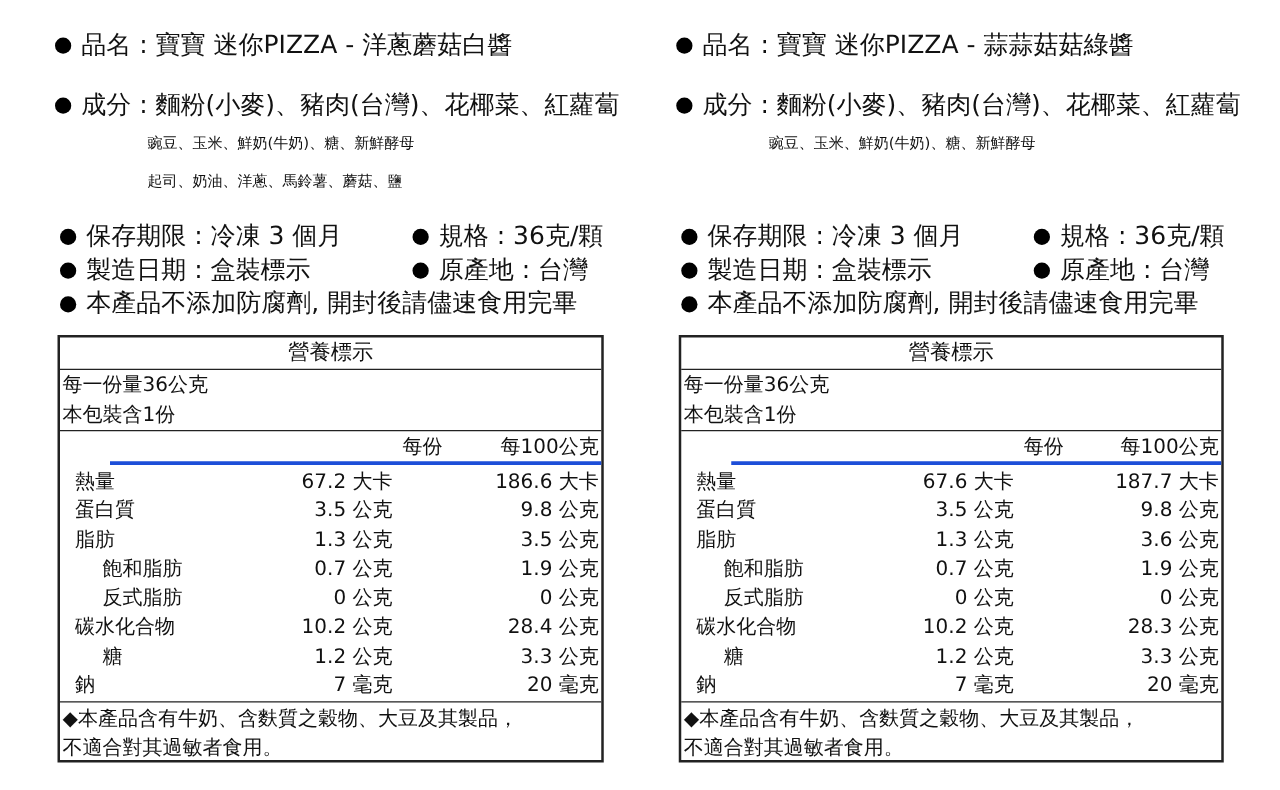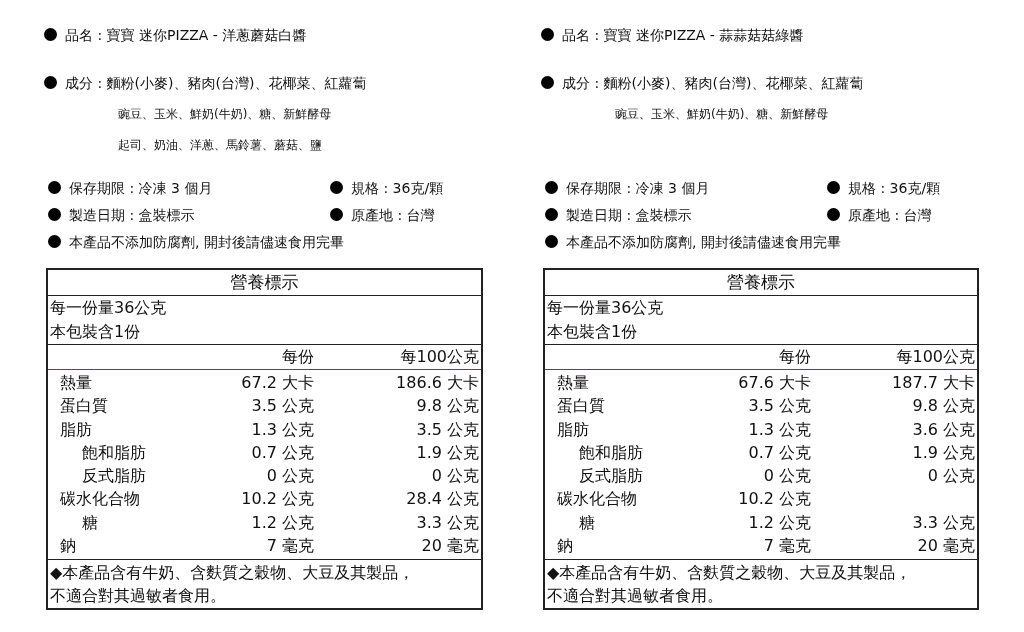--- a/index.html
+++ b/index.html
@@ -19,21 +19,21 @@
       position: absolute;
       width: 500px;
       height: 632px;
       top: 0;
     }
     .label.left { left: 0; }
     .label.right { left: 497px; }
 
     .line {
       position: absolute;
-      font-size: 14px;
+      font-size: 20px;
       line-height: 20px;
       white-space: nowrap;
     }
     .bullet {
       display: inline-block;
       width: 13px;
       height: 13px;
       background: #000;
       border-radius: 50%;
       margin-right: 8px;
@@ -67,23 +67,24 @@
     .nt-serving div {
       height: 24px;
       line-height: 24px;
     }
     .nt-row {
       display: flex;
       height: 23.3px;
       line-height: 23.3px;
     }
     .nt-head {
-      border-bottom: 1px solid #1d4ed8;
+      border-bottom: 3px solid #1d4ed8;
       height: 24px;
       line-height: 24px;
+      margin-left: 40px;
     }
     .nt-name {
       width: 160px;
       padding-left: 12px;
       box-sizing: border-box;
     }
     .nt-name.sub {
       padding-left: 34px;
     }
     .nt-per {
@@ -257,20 +258,21 @@
         <div class="nt-per100">1.9 公克</div>
       </div>
       <div class="nt-row">
         <div class="nt-name sub">反式脂肪</div>
         <div class="nt-per">0 公克</div>
         <div class="nt-per100">0 公克</div>
       </div>
       <div class="nt-row">
         <div class="nt-name">碳水化合物</div>
         <div class="nt-per">10.2 公克</div>
+        <div class="nt-per100">28.3 公克</div>
       </div>
       <div class="nt-row">
         <div class="nt-name sub">糖</div>
         <div class="nt-per">1.2 公克</div>
         <div class="nt-per100">3.3 公克</div>
       </div>
       <div class="nt-row">
         <div class="nt-name">鈉</div>
         <div class="nt-per">7 毫克</div>
         <div class="nt-per100">20 毫克</div>

